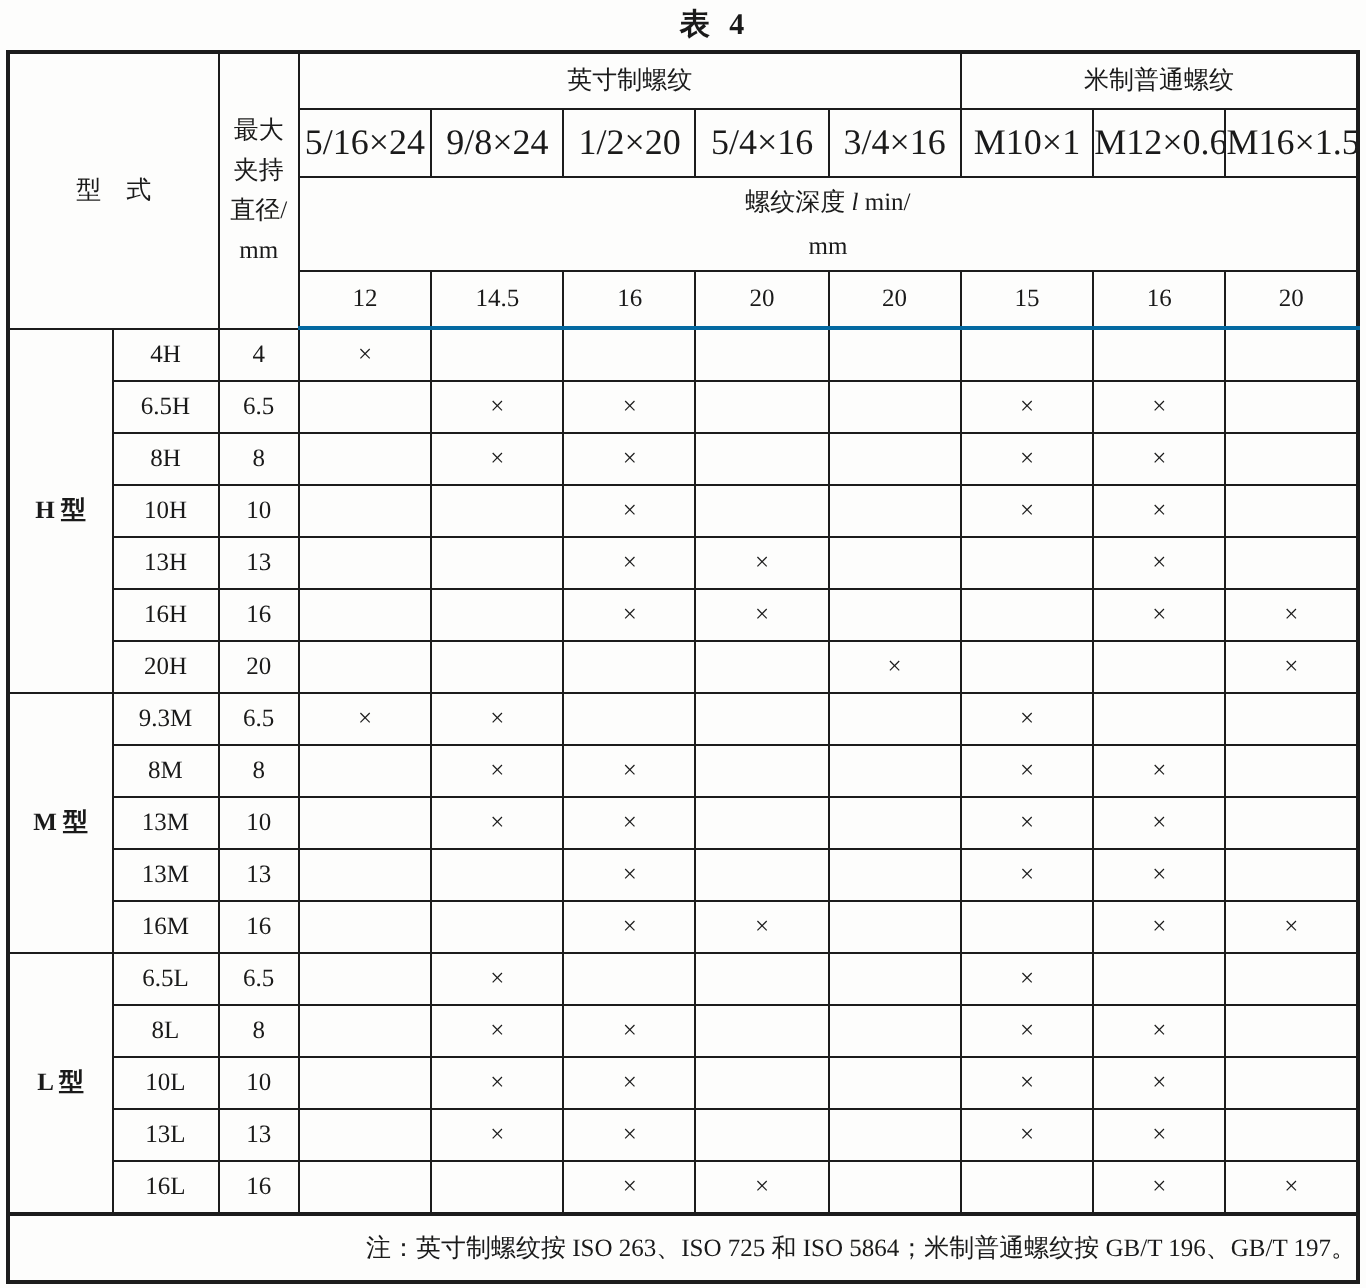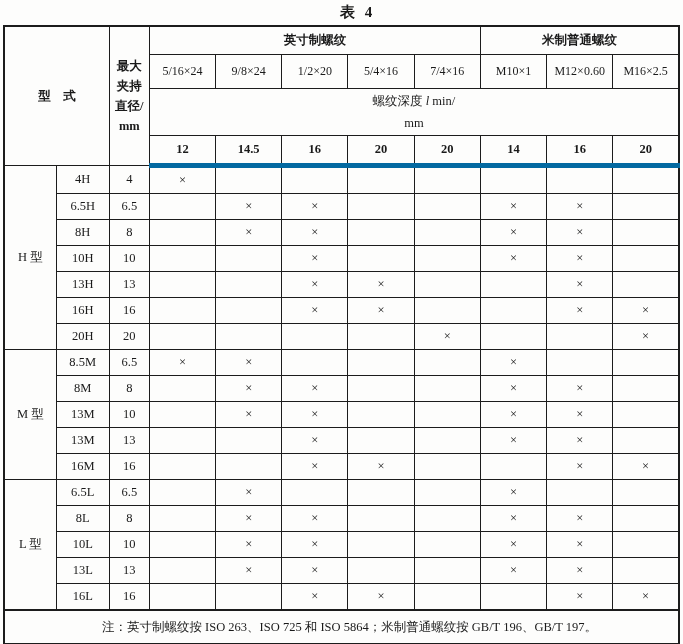--- a/index.html
+++ b/index.html
@@ -16,30 +16,30 @@
     position:absolute;left:3px;top:25px;width:677px;
     border-collapse:collapse;table-layout:fixed;
     border:2px solid #1c1c1c;
   }
   table.spec td{
     border:1px solid #1c1c1c;
     text-align:center;vertical-align:middle;
     font-size:12.5px;padding:0;overflow:hidden;
     white-space:nowrap;
   }
-  tr.r-top td{height:27px;font-weight:bold;}
-  tr.r-spec td{height:33px;font-size:12px;}
+  tr.r-top td{height:27px;}
+  tr.r-spec td{height:33px;font-size:18px;}
   tr.r-depth td{height:46px;}
   tr.r-num td{height:27px;}
   tbody tr td{height:25px;}
-  tr.r-note td{height:32px;text-align:center;padding-left:16px;border-top:2px solid #1c1c1c;}
-  thead tr.r-num td{border-bottom:5px solid #0369a1;font-weight:bold;}
+  tr.r-note td{height:32px;text-align:right;padding-left:16px;border-top:2px solid #1c1c1c;}
+  thead tr.r-num td{border-bottom:2px solid #0369a1;}
   td.c-diam-h{font-size:12px;line-height:20px;}
   td.c-type{font-size:13.5px;}
-  td.c-group{font-size:13px;}
+  td.c-group{font-size:13px;font-weight:bold;}
   .depth-line{line-height:22px;}
   .em-i{font-style:italic;}
 </style>
 </head>
 <body>
 
 <div class="page-title">表 4</div>
 
 <table class="spec">
   <colgroup>
@@ -65,38 +65,38 @@
         <div>mm</div>
       </td>
       <td colspan="5">英寸制螺纹</td>
       <td colspan="3">米制普通螺纹</td>
     </tr>
     <tr class="r-spec">
       <td>5/16×24</td>
       <td>9/8×24</td>
       <td>1/2×20</td>
       <td>5/4×16</td>
-      <td>7/4×16</td>
+      <td>3/4×16</td>
       <td>M10×1</td>
       <td>M12×0.60</td>
-      <td>M16×2.5</td>
+      <td>M16×1.5</td>
     </tr>
     <tr class="r-depth">
       <td colspan="8">
         <div class="depth-line"><span>螺纹深度</span> <span class="em-i">l</span> <span>min/</span></div>
         <div class="depth-line">mm</div>
       </td>
     </tr>
     <tr class="r-num">
       <td>12</td>
       <td>14.5</td>
       <td>16</td>
       <td>20</td>
       <td>20</td>
-      <td>14</td>
+      <td>15</td>
       <td>16</td>
       <td>20</td>
     </tr>
   </thead>
   <tbody id="table-body">
       <tr>
         <td class="c-group" rowspan="7">H 型</td>
         <td>4H</td>
         <td>4</td>
         <td>×</td>
@@ -175,21 +175,21 @@
         <td></td>
         <td></td>
         <td></td>
         <td>×</td>
         <td></td>
         <td></td>
         <td>×</td>
       </tr>
       <tr>
         <td class="c-group" rowspan="5">M 型</td>
-        <td>8.5M</td>
+        <td>9.3M</td>
         <td>6.5</td>
         <td>×</td>
         <td>×</td>
         <td></td>
         <td></td>
         <td></td>
         <td>×</td>
         <td></td>
         <td></td>
       </tr>

